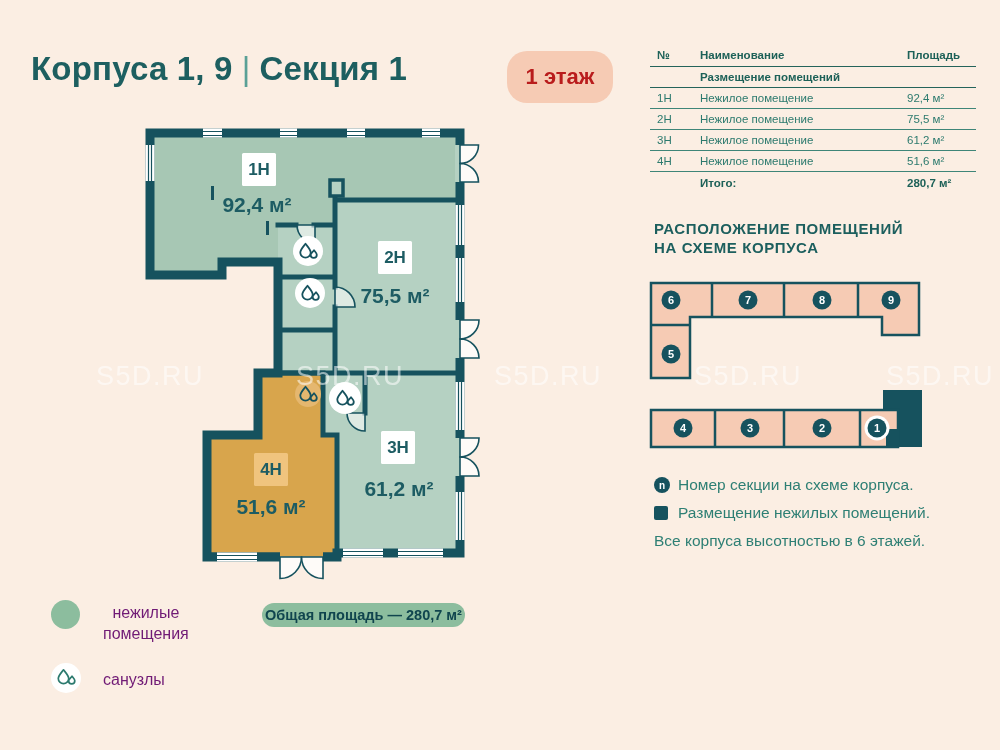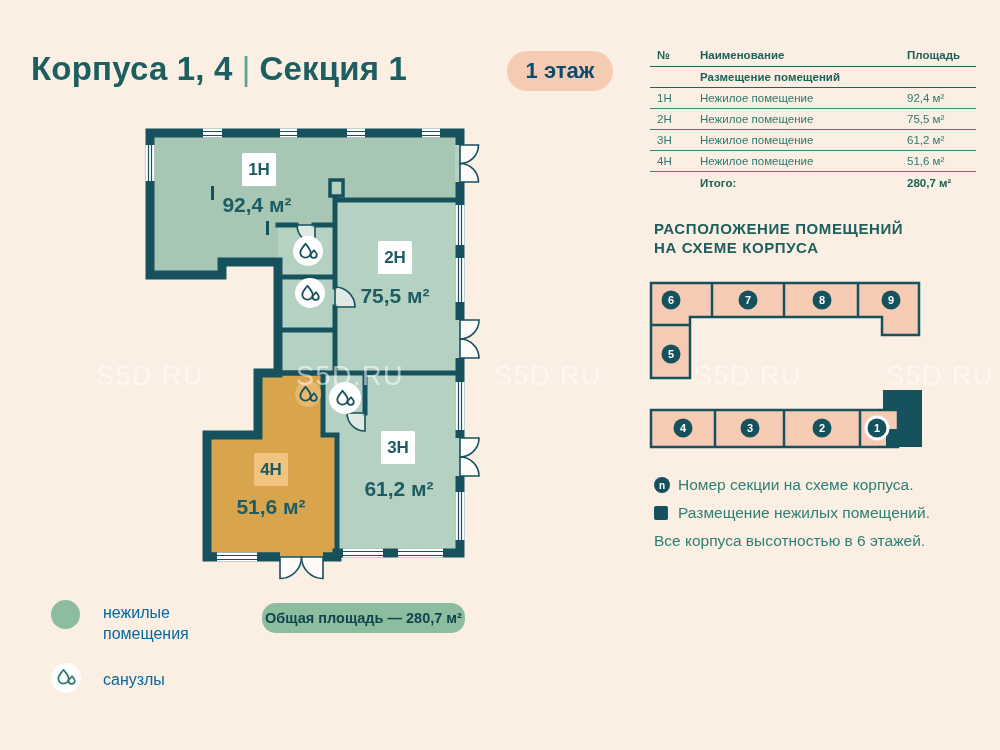--- a/index.html
+++ b/index.html
@@ -8,24 +8,24 @@
     background:#fbeee3;
     font-family:"Liberation Sans", sans-serif;
   }
   
   .page-title{
     position:absolute;left:31px;top:50px;
     font-size:33px;font-weight:bold;color:#1d5f60;letter-spacing:.2px;
   }
   .page-title .divider{color:#5aa096;font-weight:400;margin:0 9px;}
   .floor-badge{
-    position:absolute;left:507px;top:51px;width:106px;height:40px;
+    position:absolute;left:507px;top:51px;width:106px;height:52px;
     background:#f6cbb4;border-radius:20px;
     display:flex;align-items:center;justify-content:center;
-    font-size:22px;font-weight:bold;color:#0c4a6e;
+    font-size:22px;font-weight:bold;color:#b91c1c;
   }
   
   .spec{position:absolute;left:650px;top:49px;width:326px;font-size:11.5px;}
   .spec .tr{display:grid;grid-template-columns:50px 207px 1fr;align-items:end;}
   .spec .hdr{font-weight:bold;color:#1d6158;padding-bottom:5px;border-bottom:1.6px solid #24635a;}
   .spec .sect{font-weight:bold;color:#1d6158;padding:4px 0 4px 50px;border-bottom:1.6px solid #24635a;}
   .spec .row{color:#2c7a6e;padding:4px 0;border-bottom:1px solid #3e8578;}
   .spec .row .c1{padding-left:7px;}
   .spec .hdr .c1{padding-left:7px;}
   .spec .total{font-weight:bold;color:#1d6158;padding:5px 0;border-bottom:none;}
@@ -36,30 +36,30 @@
   }
   .r-legend{position:absolute;left:654px;top:476px;font-size:15.5px;color:#2e7f74;}
   .r-legend .lrow{display:flex;align-items:center;margin-bottom:10px;}
   .n-circle{
     width:16px;height:16px;border-radius:50%;background:#16525e;color:#fff;
     font-size:10px;font-weight:bold;display:flex;align-items:center;justify-content:center;
     margin-right:8px;flex:0 0 auto;
   }
   .dk-square{width:14px;height:14px;background:#16525e;border-radius:2px;margin-right:10px;flex:0 0 auto;}
   
-  .l-legend{position:absolute;left:51px;top:600px;color:#0369a1;font-size:16px;}
+  .l-legend{position:absolute;left:51px;top:600px;color:#701a75;font-size:16px;text-align:center;}
   .l-item{display:flex;align-items:flex-start;margin-bottom:19px;}
   .green-dot{width:29px;height:29px;border-radius:50%;background:#8cbd9e;margin-right:23px;flex:0 0 auto;}
   .wc-circle{
     width:30px;height:30px;border-radius:50%;background:#ffffff;margin-right:22px;flex:0 0 auto;
     display:flex;align-items:center;justify-content:center;
   }
   .l-item .txt{line-height:21px;padding-top:2px;}
   .total-pill{
-    position:absolute;left:262px;top:603px;width:203px;height:30px;
+    position:absolute;left:262px;top:603px;width:203px;height:24px;
     background:#8cbd9e;border-radius:14px;
     display:flex;align-items:center;justify-content:center;
     font-size:14.5px;font-weight:bold;color:#10454e;
   }
   
   .plan-svg{position:absolute;left:135px;top:118px;}
   .scheme-svg{position:absolute;left:645px;top:276px;}
   
   .wm{
     position:absolute;transform:translate(-50%,-50%);
@@ -67,21 +67,21 @@
     color:rgba(255,255,255,0.55);z-index:5;pointer-events:none;
   }
   svg text{font-family:"Liberation Sans", sans-serif;}
 </style>
 </head>
 <body>
 
 <div class="canvas">
 
   <div class="page-title">
-    <span>Корпуса 1, 4</span><span class="divider">|</span><span>Секция 1</span>
+    <span>Корпуса 1, 9</span><span class="divider">|</span><span>Секция 1</span>
   </div>
   <div class="floor-badge">
     <span>1 этаж</span>
   </div>
 
   <div class="spec">
     <div class="tr hdr">
       <div class="c1">№</div>
       <div>Наименование</div>
       <div>Площадь</div>

